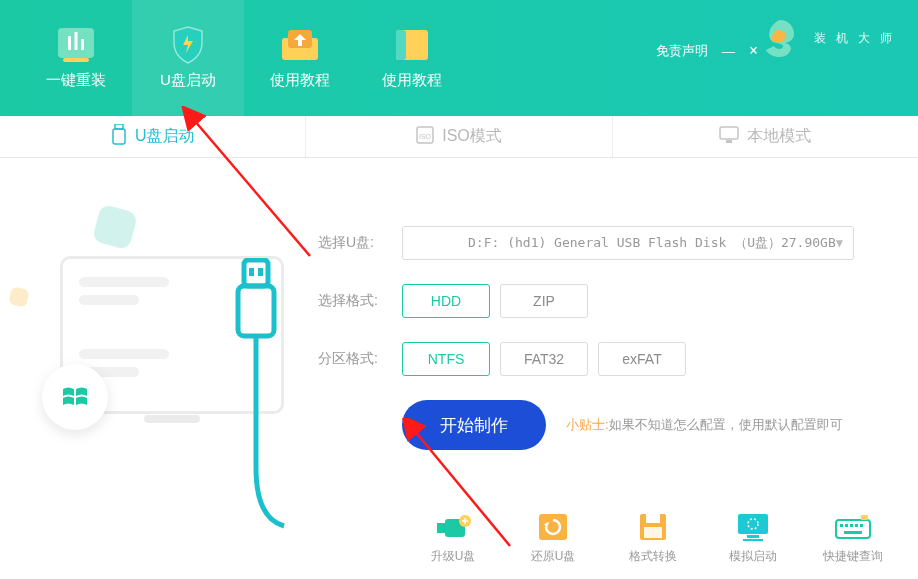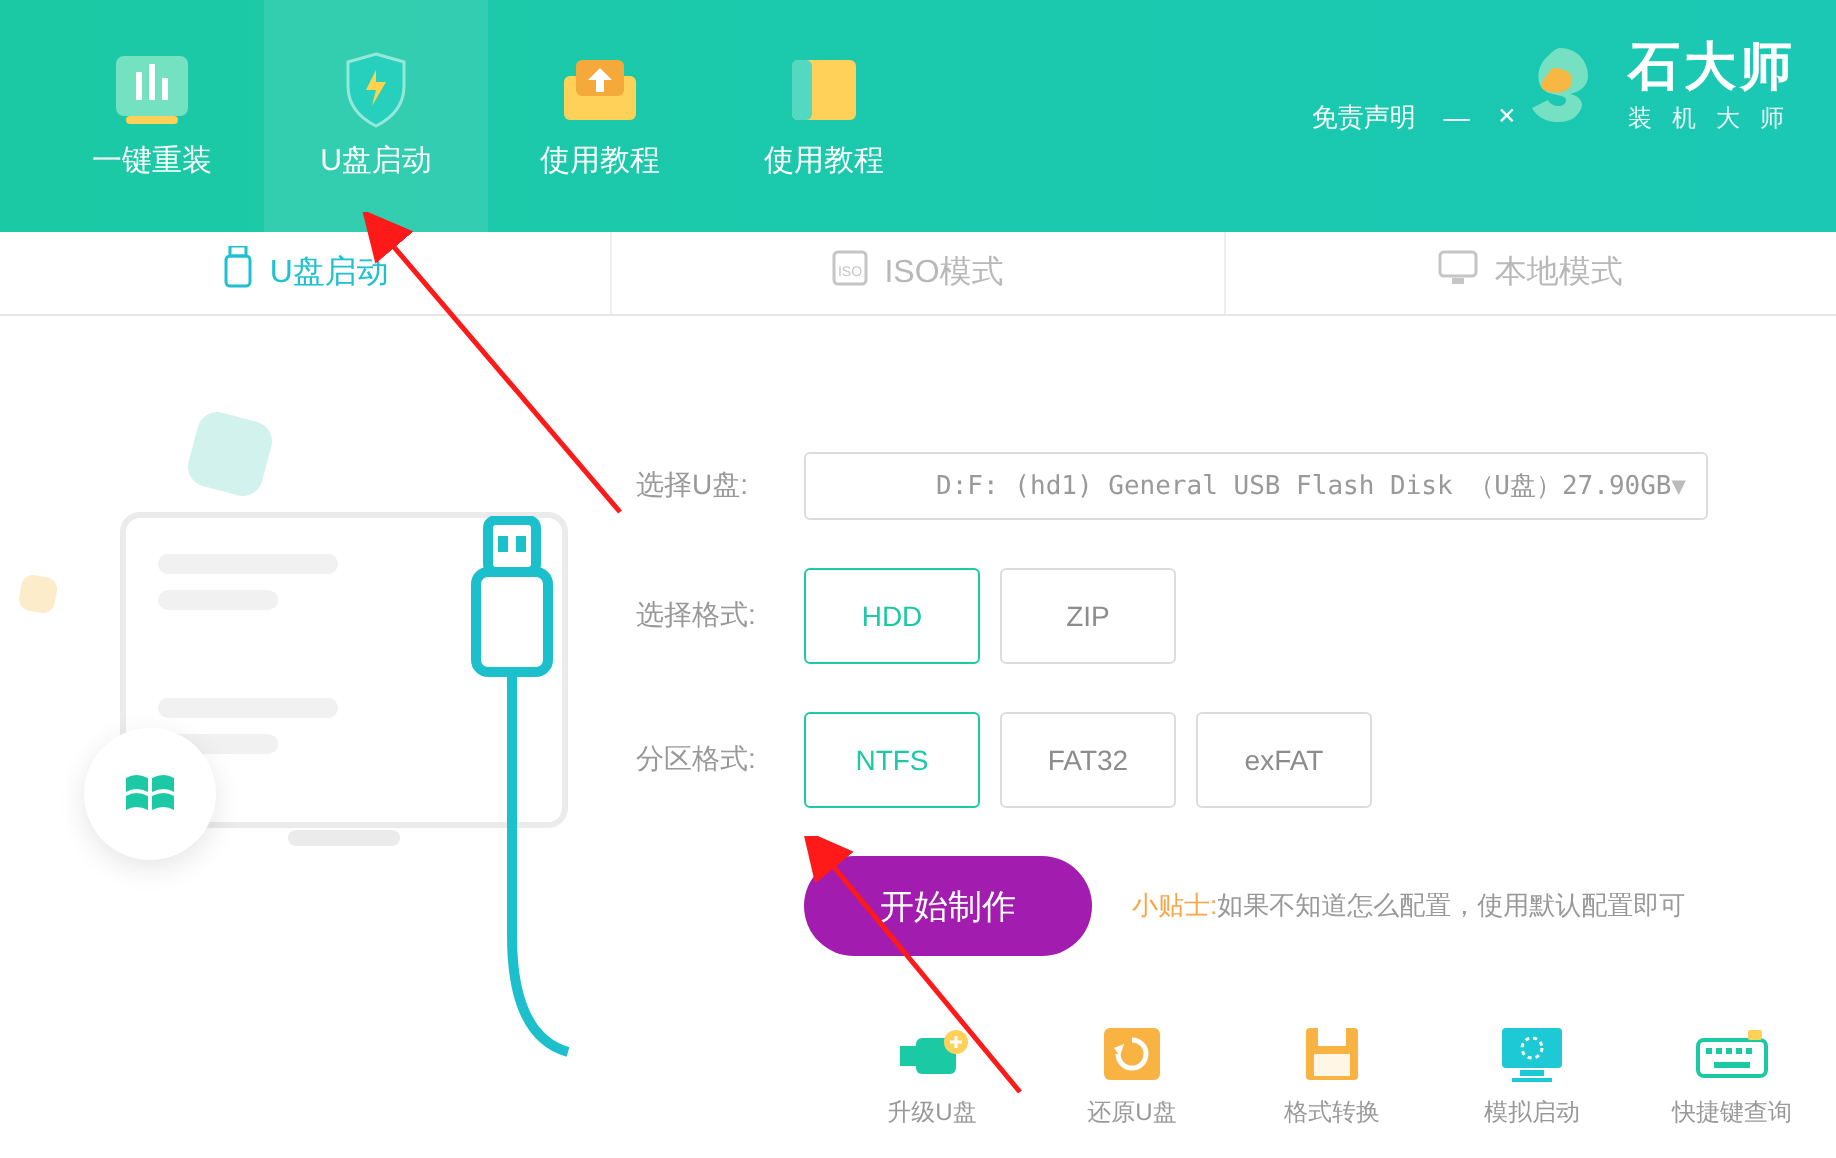--- a/index.html
+++ b/index.html
@@ -67,36 +67,36 @@
     .row { display:flex; align-items:center; margin-bottom:24px; gap:12px; }
     .row-label { width:72px; text-align:left; color:#999; font-size:14px;}
     .select {
       flex:0 0 452px; height:34px; border:1px solid #dcdcdc; border-radius:3px;
       display:flex; align-items:center; justify-content:flex-end;
       padding:0 10px; color:#999; font-size:13px; font-family:monospace,Arial; cursor:pointer;
     }
     .chev { color:#bbb; font-size:12px; }
     .opt-group { display:flex; gap:10px; }
     .opt {
-      min-width:88px; height:48px; display:flex; align-items:center; justify-content:center;
+      min-width:88px; height:34px; display:flex; align-items:center; justify-content:center;
       border:1px solid #dcdcdc; border-radius:3px; font-size:14px;
       color:#8c8c8c; cursor:pointer; padding:0 14px;
     }
     .opt.sel { border-color:#1cc9a5; color:#1cc9a5; }
     .start-row { display:flex; align-items:center; gap:20px; margin-top:18px; margin-left:84px;}
     .start-btn {
-      width:144px; height:50px; border-radius:26px; background:#a21caf;
+      width:144px; height:50px; border-radius:26px; background:#1d4ed8;
       color:#fff; display:flex; align-items:center; justify-content:center;
       font-size:17px; cursor:pointer; border:none;
     }
     .hint { font-size:13px; color:#999; }
     .hint .tip-label { color:#f8a548; }
     
     .mini-tools {
-      position:absolute; bottom:14px; right:16px; left:auto;
+      position:absolute; bottom:14px; right:29px; left:auto;
       display:flex; gap:28px;
     }
     .mini { display:flex; flex-direction:column; align-items:center; gap:6px; cursor:pointer; width:72px;}
     .mini-ic { width:40px; height:30px; display:flex; align-items:center; justify-content:center;}
     .mini-lbl { font-size:12px; color:#999; }
     
     .deco-square { position:absolute; border-radius:12px; }
     .sq1 { width:38px; height:38px; background:#d2f3ed; left:96px; top:50px; transform:rotate(15deg); border-radius:10px;}
     .sq2 { width:18px; height:18px; background:#fdecc9; left:10px; top:130px; transform:rotate(10deg); border-radius:6px;}
     .monitor {
@@ -176,21 +176,20 @@
       <span class="sys-btn" style="font-weight:700; font-size:16px">×</span>
     </div>
     <div class="brand">
       <span class="brand-logo">
         <svg width="44" height="44" viewBox="0 0 44 44">
             <path d="M22 4 C30 4 36 10 36 18 C36 23 32 26 27 27 C32 28 36 32 30 38 C25 43 12 42 8 34 L16 30 C18 34 25 34 25 30 C25 27 17 28 14 25 C10 22 10 13 16 8 C18 6 20 4 22 4 Z" fill="#76e0c3"></path>
             <path d="M14 25 C20 28 28 26 28 20 C28 15 22 14 18 14 C16 18 10 22 14 25 Z" fill="#f8b743"></path>
           </svg>
       </span>
       <div class="brand-text">
-        <div class="brand-title">石大师</div>
         <div class="brand-sub">装机大师</div>
       </div>
     </div>
   </div>
 </div>
 
 <div class="subtabs">
   <div class="subtab active">
     <span>
       <svg width="16" height="22" viewBox="0 0 16 22">

